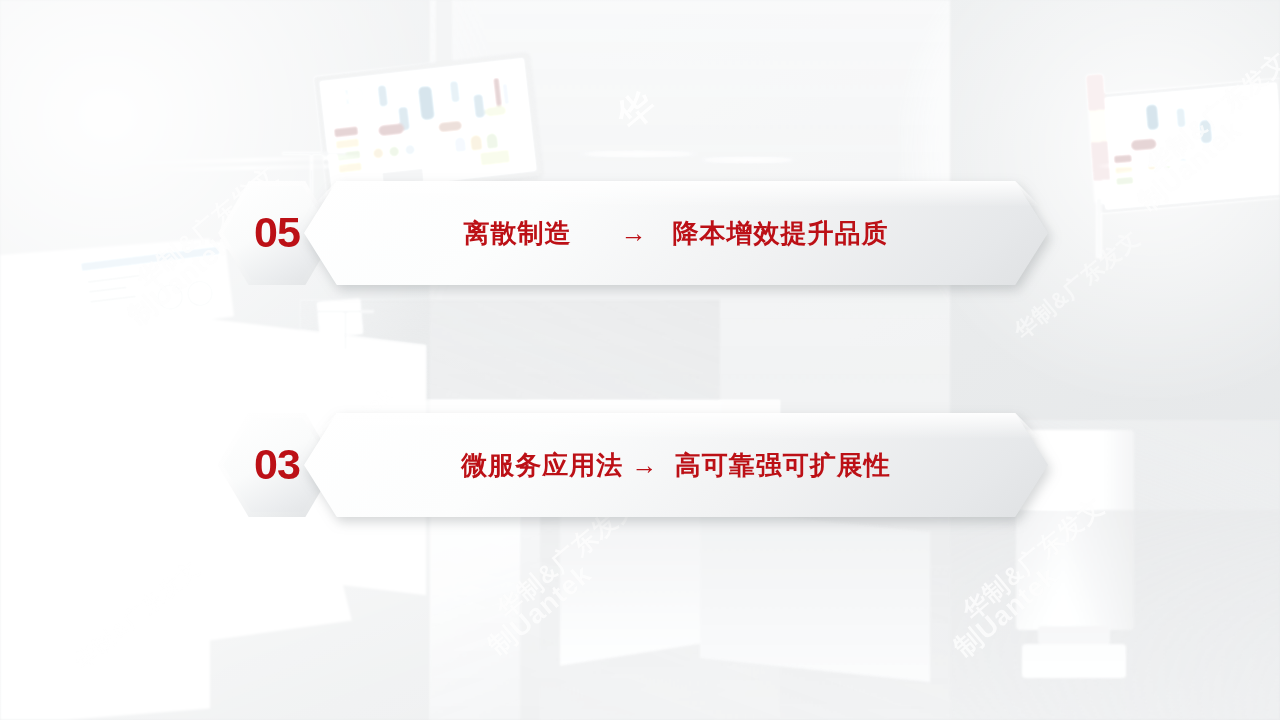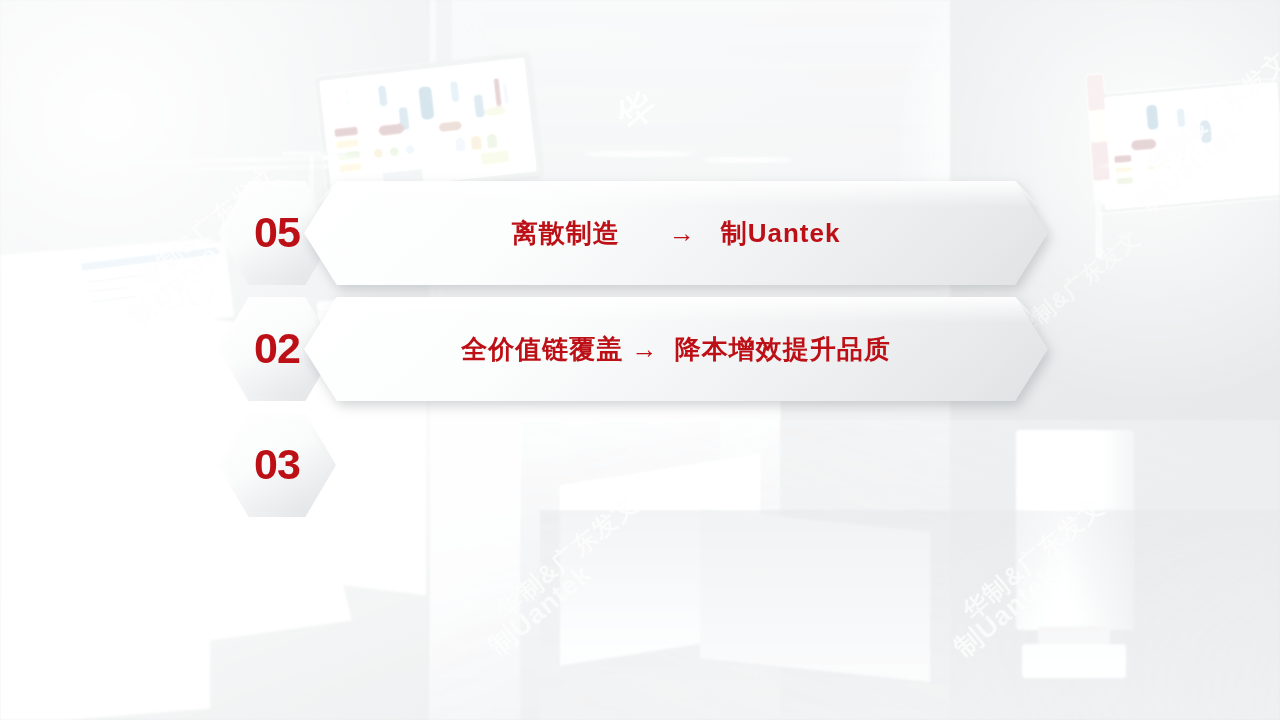--- a/index.html
+++ b/index.html
@@ -378,37 +378,31 @@
   <div class="rows">
 
     <div class="row r1">
       <div class="hex">
         <div class="hex-inner"></div>
         <span class="hex-num">05</span>
       </div>
       <div class="banner">
         <div class="banner-shape"></div>
         <div class="banner-gloss"></div>
-        <div class="banner-text">离散制造      →   制Uantek</div>
-      </div>
-    </div>
-
-    <div class="row r2">
-      <div class="hex">
-        <div class="hex-inner"></div>
-        <span class="hex-num">02</span>
-      </div>
-      <div class="banner">
-        <div class="banner-shape"></div>
-        <div class="banner-gloss"></div>
-        <div class="banner-text">全价值链覆盖 →  降本增效提升品质</div>
-      </div>
-    </div>
+        <div class="banner-text">离散制造      →   降本增效提升品质</div>
+      </div>
+    </div>
+
 
     <div class="row r3">
       <div class="hex">
         <div class="hex-inner"></div>
         <span class="hex-num">03</span>
       </div>
+      <div class="banner">
+        <div class="banner-shape"></div>
+        <div class="banner-gloss"></div>
+        <div class="banner-text">微服务应用法 →  高可靠强可扩展性</div>
+      </div>
     </div>
 
   </div>
 </div>
 
 </body></html>

